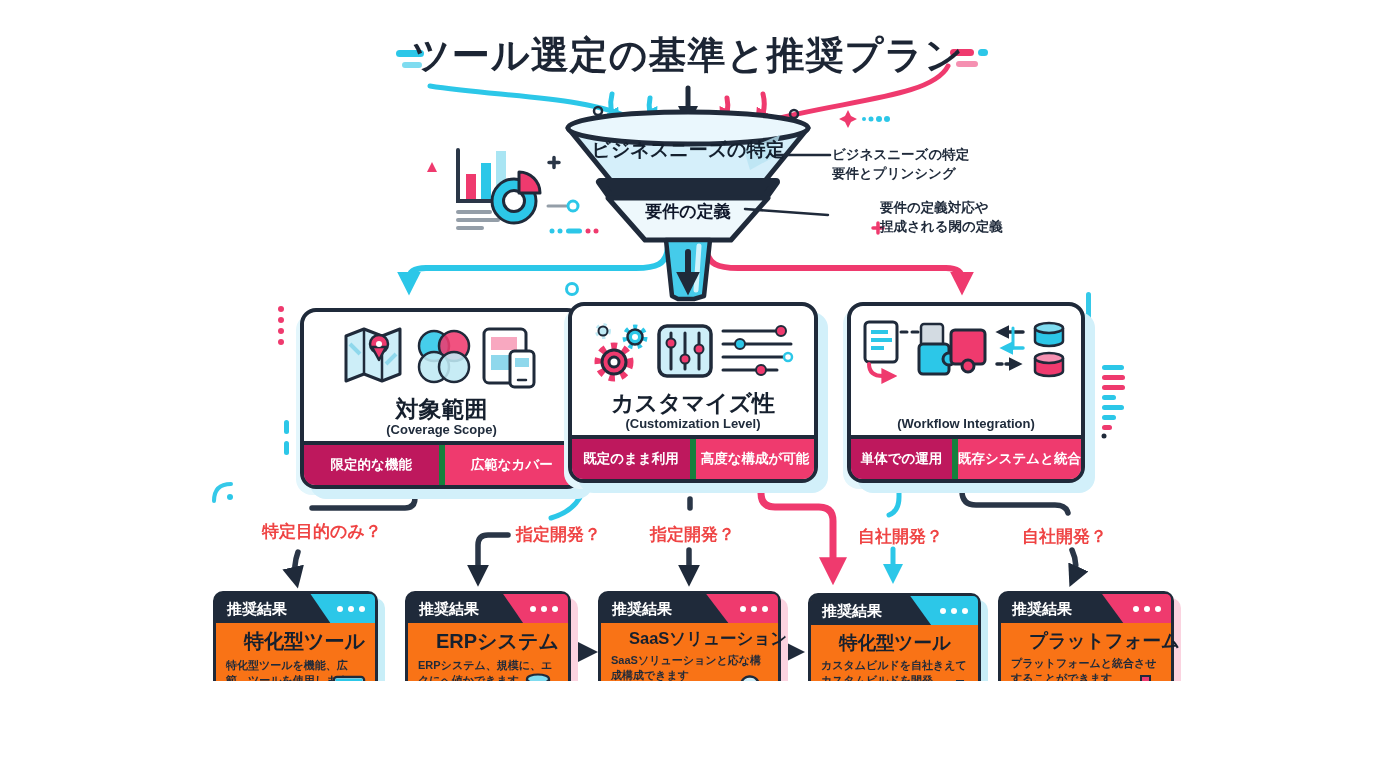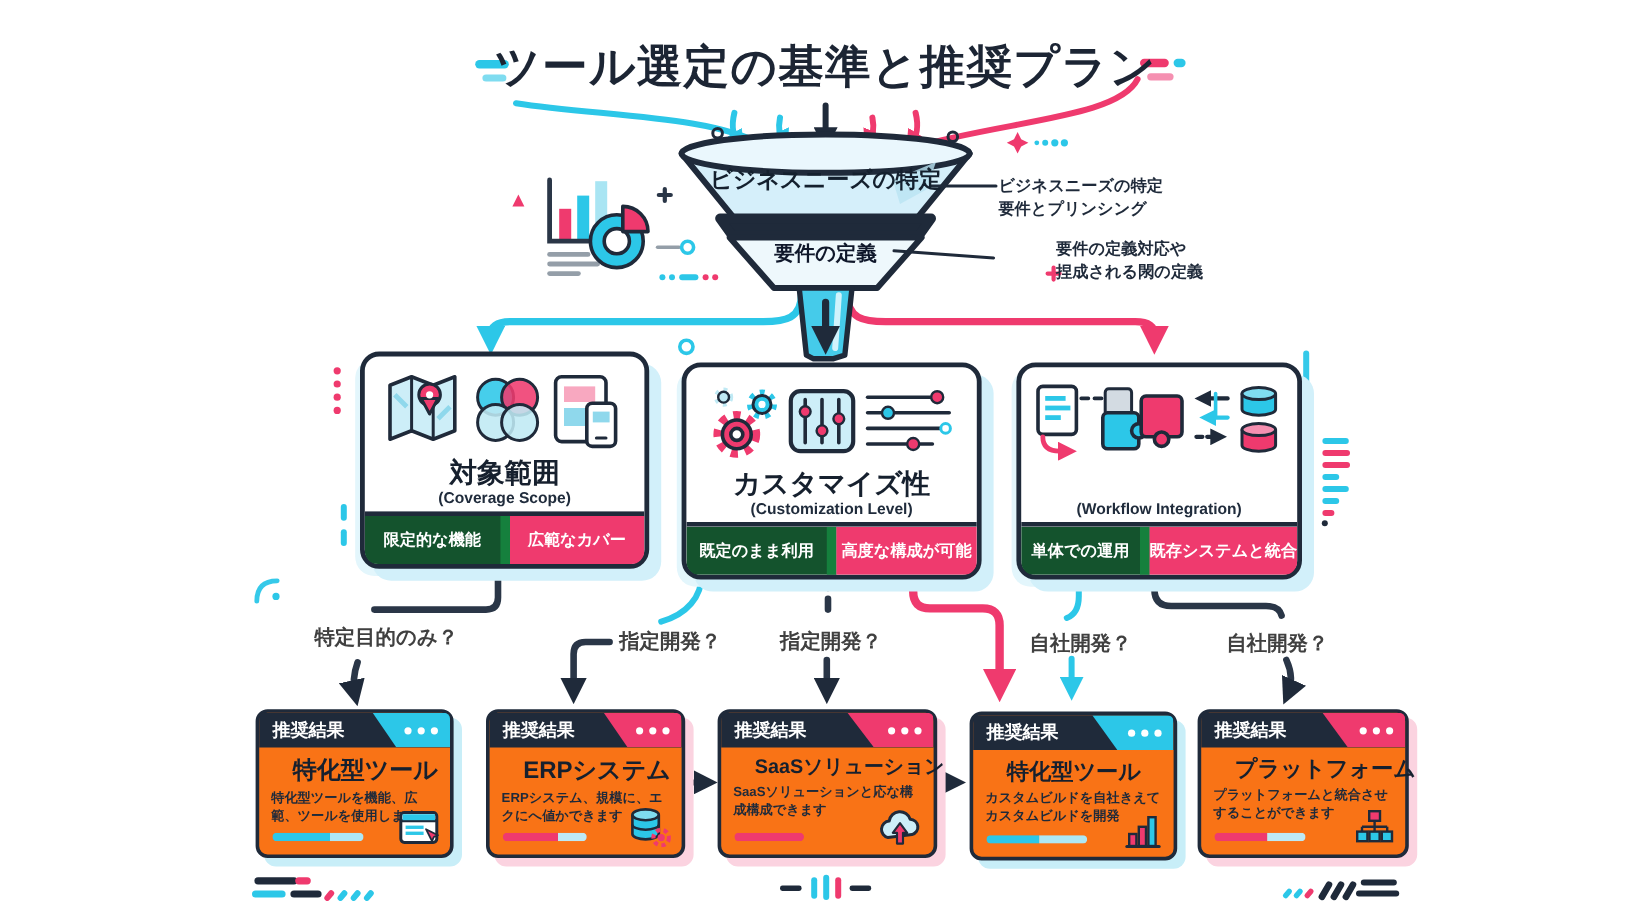--- a/index.html
+++ b/index.html
@@ -1,16 +1,16 @@
 <!DOCTYPE html>
 <html><head>
 <meta charset="utf-8">
 <style>
   html,body{margin:0;padding:0;background:#fff;}
-  .stage{position:relative;width:1376px;height:768px;background:#ffffff;overflow:hidden;
+  .stage{position:relative;width:1376px;height:681px;background:#ffffff;overflow:hidden;
          font-family:"Liberation Sans","DejaVu Sans",sans-serif;color:#1f2a3a;}
   .layer{position:absolute;left:0;top:0;}
   .title{position:absolute;top:30px;left:0;width:100%;text-align:center;
          font-size:38px;font-weight:800;color:#1c2534;letter-spacing:1px;}
   
   .f1{position:absolute;left:588px;top:137px;width:200px;text-align:center;
       font-size:19px;font-weight:800;color:#14202e;}
   .f2{position:absolute;left:618px;top:200px;width:140px;text-align:center;
       font-size:17px;font-weight:800;color:#0f172a;}
   .note{position:absolute;font-size:13.5px;font-weight:bold;color:#1f2a3a;line-height:1.4;white-space:nowrap;}
@@ -19,24 +19,24 @@
         box-shadow:10px 10px 0 #d2f0fa, -4px 6px 0 #e3f6fc;}
   .crit-icons{position:absolute;top:12px;left:0;width:100%;display:flex;justify-content:center;}
   .crit-title{position:absolute;top:82px;left:0;width:100%;text-align:center;
               font-size:23px;font-weight:800;color:#16202e;}
   .crit-sub{position:absolute;top:110px;left:0;width:100%;text-align:center;
             font-size:13px;font-weight:bold;color:#202c3c;}
   .crit-row{position:absolute;left:0;right:0;bottom:0;height:40px;display:flex;
             border-top:4px solid #1f2a3a;border-radius:0 0 11px 11px;overflow:hidden;}
   .cell{flex:1;display:flex;align-items:center;justify-content:center;color:#fff;
         font-weight:bold;font-size:13.5px;white-space:nowrap;}
-  .cell.c{background:#14532d;border-right:8px solid #15803d;font-family:Liberation Mono, monospace;}
+  .cell.c{background:#be185d;border-right:6px solid #15803d;font-family:Liberation Mono, monospace;}
   .cell.p{background:#ef3a6e;}
   
-  .q{position:absolute;font-size:17px;font-weight:800;color:#404040;white-space:nowrap;}
+  .q{position:absolute;font-size:17px;font-weight:800;color:#ef4444;white-space:nowrap;}
   
   .card{position:absolute;background:#f97316;border:3.5px solid #1f2a3a;border-radius:10px;height:118px;}
   .card.sc{box-shadow:7px 7px 0 #c8eef8;}
   .card.sp{box-shadow:7px 7px 0 #fbd3e0;}
   .card-head{position:relative;height:29px;background:#1f2a3a;border-radius:5px 5px 0 0;overflow:hidden;}
   .card-head .hlabel{position:absolute;left:11px;top:0;line-height:29px;color:#fff;
                      font-size:15px;font-weight:800;}
   .accent{position:absolute;top:0;right:0;height:100%;width:52%;
           clip-path:polygon(22% 0,100% 0,100% 100%,46% 100%);}
   .accent.cyan{background:#2cc7e8;} .accent.pink{background:#ef3a6e;}
@@ -227,21 +227,21 @@
 
 <div class="note" style="left:832px;top:146px;">
   <div>ビジネスニーズの特定</div>
   <div>要件とプリンシング</div>
 </div>
 <div class="note" style="left:880px;top:199px;">
   <div>要件の定義対応や</div>
   <div>捏成される閖の定義</div>
 </div>
 
-<div class="crit" style="left:300px;top:293px;width:233px;height:173px;">
+<div class="crit" style="left:300px;top:308px;width:233px;height:173px;padding-left:42px;">
   <div class="crit-icons">
     <svg width="200" height="66" viewBox="0 0 200 66">
       <g>
         <path d="M4,12 L22,5 L40,12 L58,5 L58,50 L40,57 L22,50 L4,57 Z" fill="#cdeef8" stroke="#1f2a3a" stroke-width="3" stroke-linejoin="round"></path>
         <path d="M22,5 L22,50 M40,12 L40,57" stroke="#1f2a3a" stroke-width="2.5"></path>
         <path d="M8,20 L18,30 M44,40 L54,30" stroke="#8fd8ec" stroke-width="4"></path>
         <circle cx="37" cy="20" r="9" fill="#ef3a6e" stroke="#1f2a3a" stroke-width="2.5"></circle>
         <path d="M37,36 L30,23 L44,23 Z" fill="#ef3a6e" stroke="#1f2a3a" stroke-width="2.5" stroke-linejoin="round"></path>
         <circle cx="37" cy="20" r="3" fill="#fff"></circle>
       </g>

